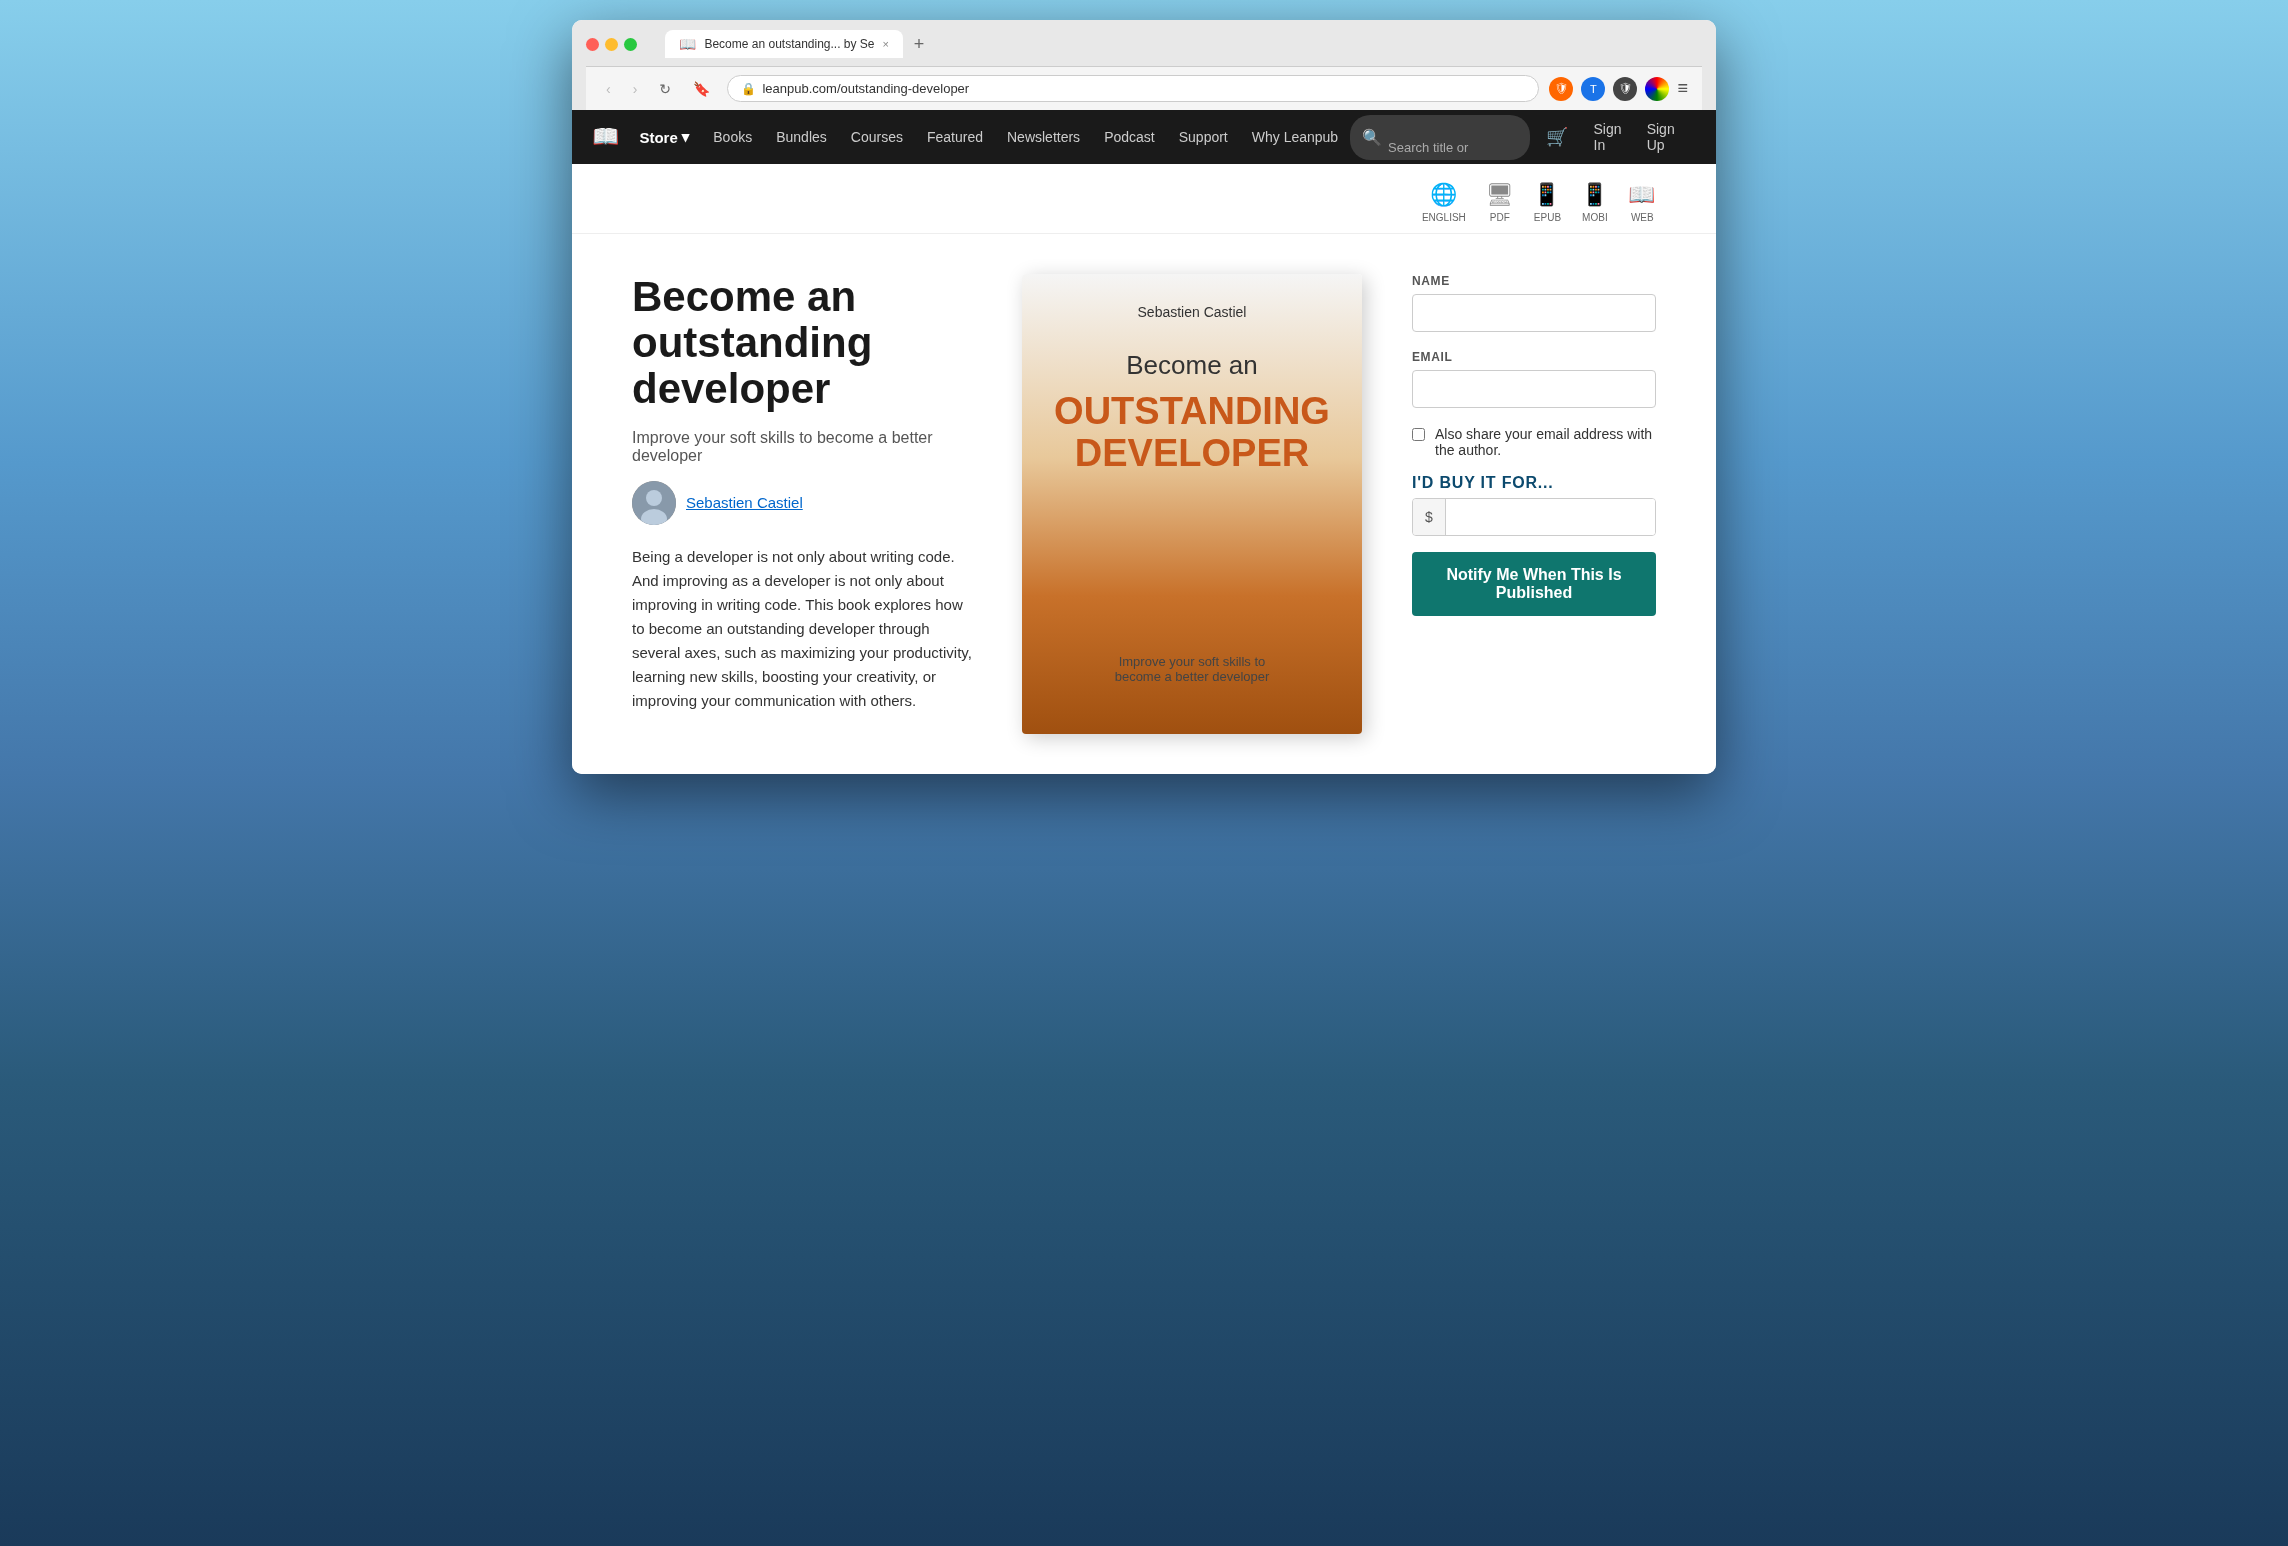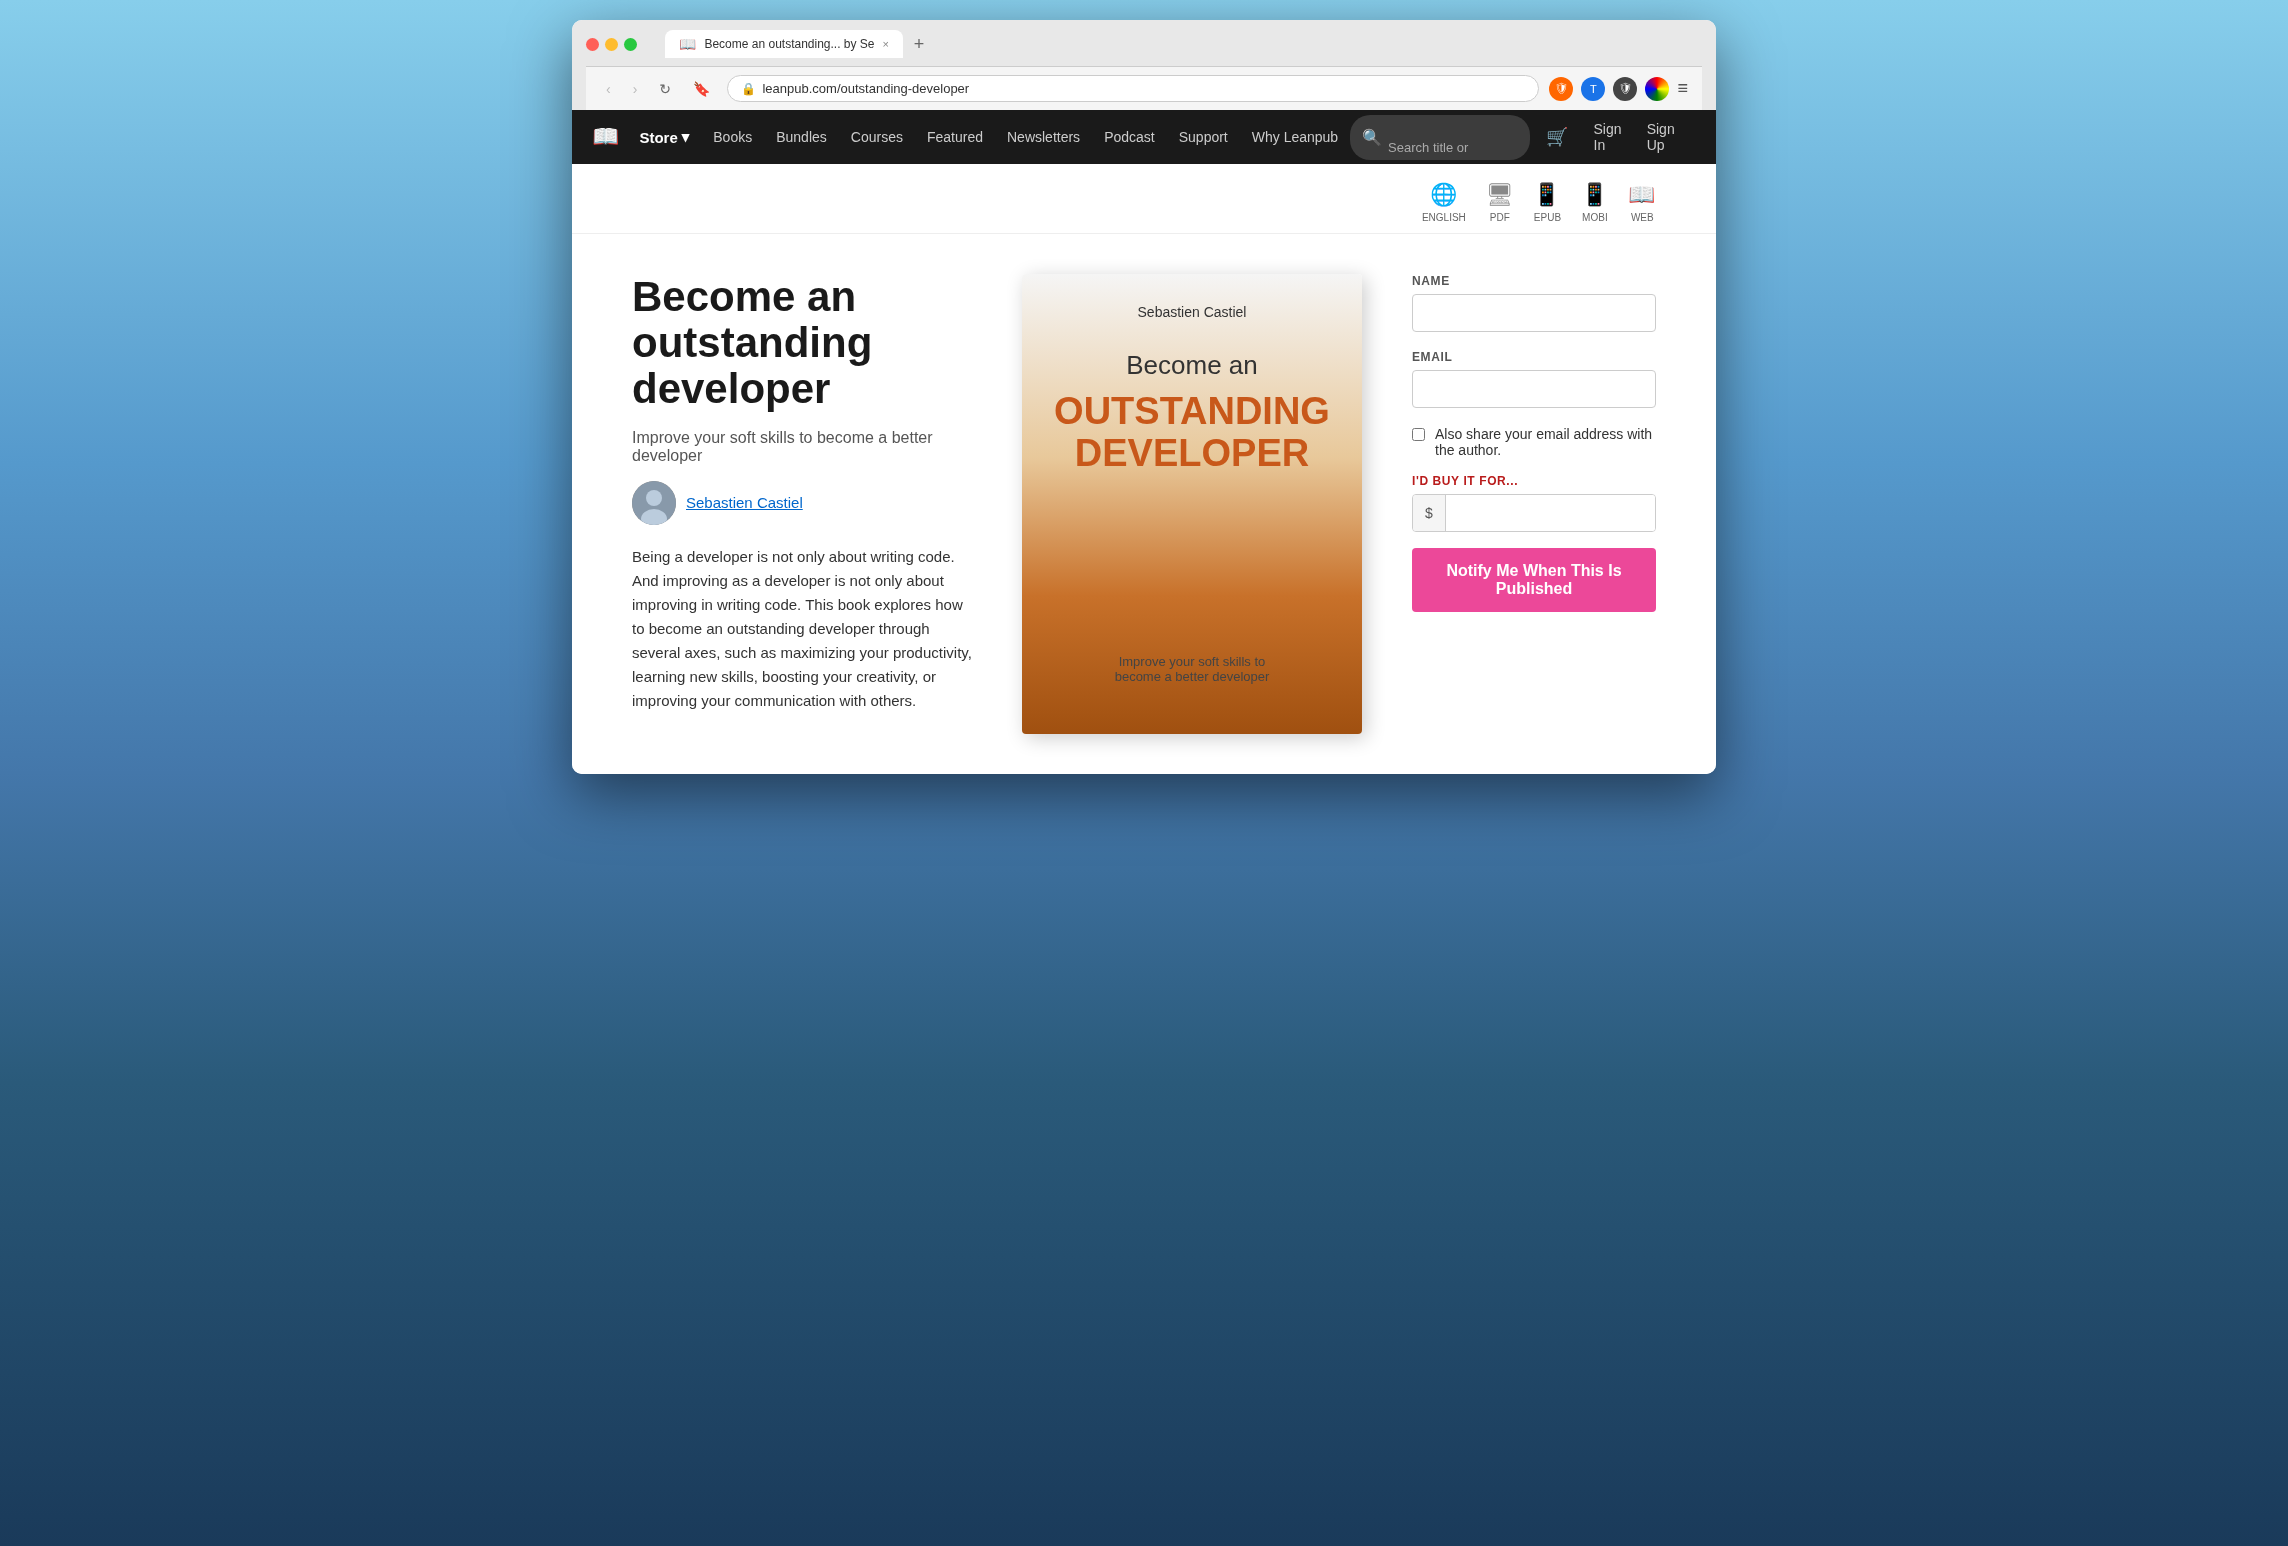--- a/index.html
+++ b/index.html
@@ -294,23 +294,23 @@
     .checkbox-row {
       display: flex;
       align-items: flex-start;
       gap: 10px;
       margin-bottom: 16px;
       font-size: 14px;
       color: #333;
     }
     .checkbox-row input { margin-top: 2px; flex-shrink: 0; }
     .buy-label {
-      font-size: 12px;
+      font-size: 16px;
       font-weight: 700;
-      color: #b91c1c;
+      color: #0c4a6e;
       letter-spacing: 0.05em;
       margin-bottom: 6px;
       display: block;
     }
     .price-input-row {
       display: flex;
       align-items: center;
       border: 1px solid #ccc;
       border-radius: 4px;
       overflow: hidden;
@@ -326,21 +326,21 @@
     }
     .price-input {
       flex: 1;
       border: none;
       padding: 10px 12px;
       font-size: 14px;
       outline: none;
     }
     .notify-btn {
       width: 100%;
-      background: #ec4899;
+      background: #0f766e;
       color: #fff;
       border: none;
       border-radius: 4px;
       padding: 14px;
       font-size: 16px;
       font-weight: 600;
       cursor: pointer;
     }
 
     

